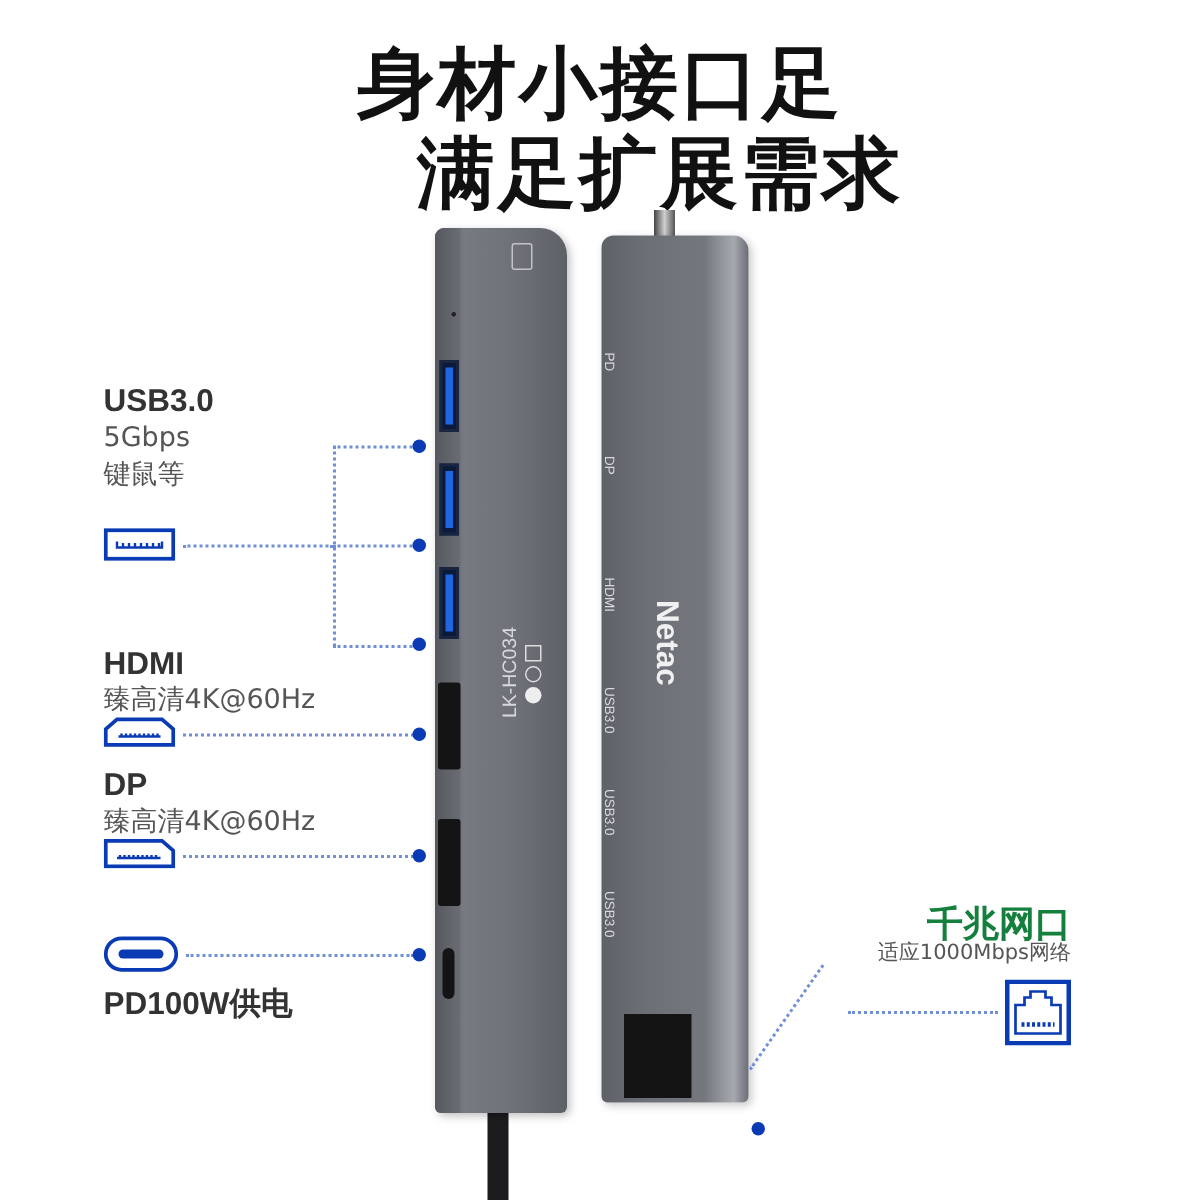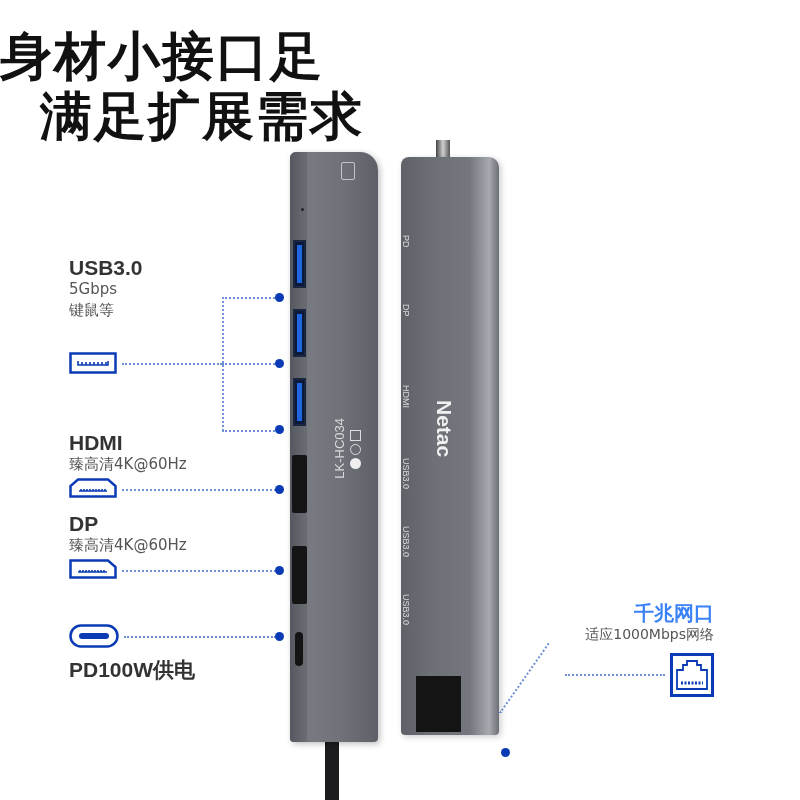--- a/index.html
+++ b/index.html
@@ -1,25 +1,25 @@
 <!DOCTYPE html>
 <html><head>
 <meta charset="utf-8">
 <style>
   * { box-sizing: border-box; margin: 0; padding: 0; }
   html, body { width: 800px; height: 800px; background: #ffffff; overflow: hidden; }
   body { position: relative; font-family: "DejaVu Sans", "Liberation Sans", sans-serif; color: #3a3a3a; }
 
-  .headline { position: absolute; left: 0; width: 800px; text-align: left; font-weight: bold; color: #111; font-size: 52px; letter-spacing: 2px; line-height: 1; }
+  .headline { position: absolute; left: 0; width: 800px; text-align: center; font-weight: bold; color: #111; font-size: 52px; letter-spacing: 2px; line-height: 1; }
   .headline.l1 { top: 30px; }
   .headline.l2 { top: 90px; margin-left: 40px; }
 
   .feature { position: absolute; left: 69px; }
   .f-title { font-family: "Liberation Sans", sans-serif; font-weight: bold; font-size: 21px; color: #333; line-height: 1.1; }
-  .f-sub { font-size: 15px; color: #555; line-height: 1.4; }
+  .f-sub { font-size: 18px; color: #555; line-height: 1.4; }
 
   .dot { position: absolute; width: 9px; height: 9px; border-radius: 50%; background: #0a3bb5; }
   .hline { position: absolute; height: 0; border-top: 2px dotted #6f8fd6; }
   .vline { position: absolute; width: 0; border-left: 2px dotted #6f8fd6; }
 
   .port-icon { position: absolute; }
 
   
   .dev-left { position: absolute; left: 290px; top: 152px; width: 88px; height: 590px;
     background: linear-gradient(90deg, #5b5e66 0%, #6a6d74 12%, #777a81 22%, #6e7178 60%, #5d6067 100%);
@@ -30,21 +30,21 @@
     border-radius: 8px 10px 4px 4px; box-shadow: 2px 2px 6px rgba(0,0,0,0.2); }
   .cable { position: absolute; background: #1c1c1e; }
   .usb-port { position: absolute; left: 293px; width: 13px; height: 48px; background: #0b1a3a; border: 2px solid #1a2540; }
   .usb-port::after { content: ""; position: absolute; left: 2px; top: 3px; width: 5px; height: 38px; background: #1f66e0; }
   .hdmi-port { position: absolute; left: 292px; width: 15px; height: 58px; background: #141414; border-radius: 2px; }
   .usbc-port { position: absolute; left: 295px; top: 632px; width: 8px; height: 34px; background: #141414; border-radius: 4px; }
   .eth-port { position: absolute; left: 416px; top: 676px; width: 45px; height: 56px; background: #141414; }
   .vtext { position: absolute; writing-mode: vertical-rl; color: #d8d9dc; font-family: "Liberation Sans", sans-serif; }
   .brand { position: absolute; left: 432px; top: 400px; writing-mode: vertical-rl; color: #f0f0f0; font-weight: bold; font-size: 21px; font-family: "Liberation Sans", sans-serif; }
 
-  .eth-title { position: absolute; right: 86px; top: 600px; font-weight: bold; font-size: 20px; color: #3b82f6; }
+  .eth-title { position: absolute; right: 86px; top: 600px; font-weight: bold; font-size: 24px; color: #15803d; }
   .eth-sub { position: absolute; right: 86px; top: 626px; font-size: 14px; color: #555; }
 </style>
 </head>
 <body>
 
 <div class="headline l1">身材小接口足</div>
 <div class="headline l2">满足扩展需求</div>
 
 <div class="cable" style="left:436px;top:140px;width:14px;height:22px;background:linear-gradient(90deg,#444,#cfcfcf,#555);"></div>
 <div class="cable" style="left:325px;top:738px;width:14px;height:62px;"></div>

